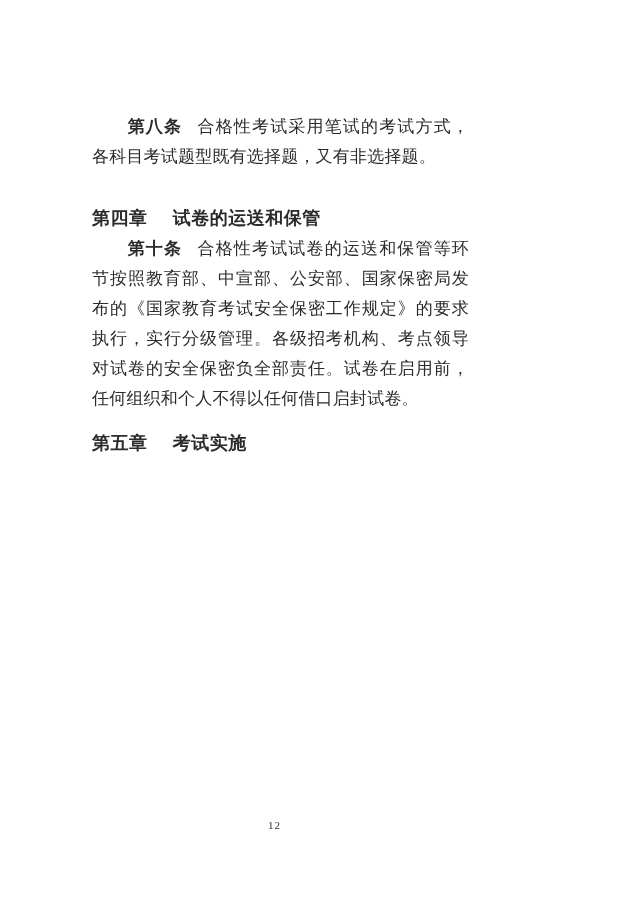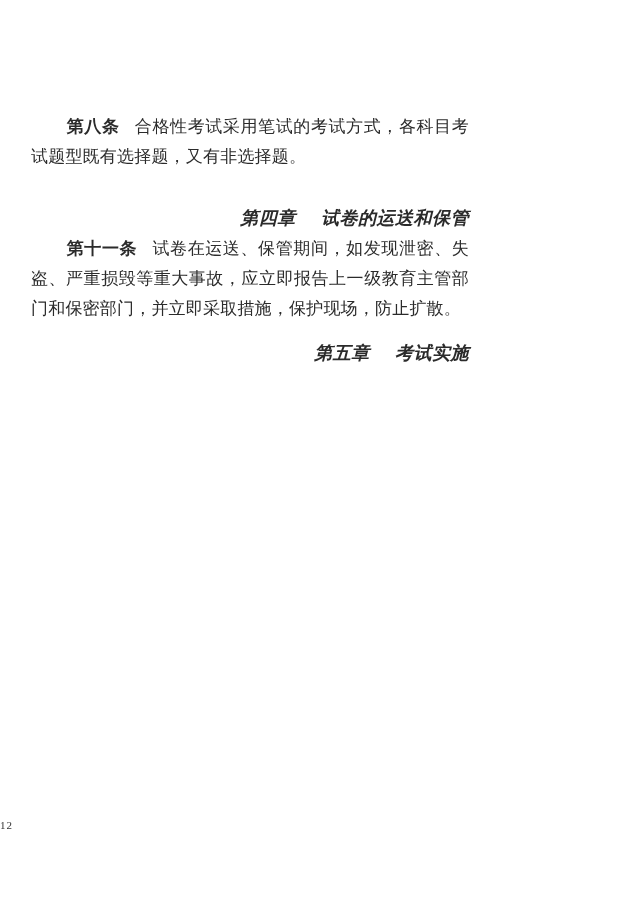--- a/index.html
+++ b/index.html
@@ -11,74 +11,73 @@
     width: 640px;
     height: 905px;
     font-family: "Liberation Serif", "DejaVu Serif", serif;
     color: #2b2b2b;
   }
   .page {
     position: relative;
     width: 549px;
     height: 905px;
     box-sizing: border-box;
-    padding: 112px 80px 0 31px;
+    padding: 112px 80px 0 92px;
     background: #ffffff;
     overflow: hidden;
   }
   .para {
     margin: 0;
     font-size: 17px;
     line-height: 30px;
     text-align: justify;
     text-indent: 2.1em;
     letter-spacing: 0.2px;
   }
   .article-num {
     font-weight: bold;
     margin-right: 0.9em;
   }
   .chapter {
     margin: 31px 0 0 0;
     font-size: 18px;
     line-height: 31px;
     font-weight: bold;
-    text-align: right;
+    text-align: left;
     letter-spacing: 0.5px;
-    font-style: italic;
   }
   .chapter.second {
     margin-top: 14px;
   }
   .ch-title {
     margin-left: 1.4em;
   }
   .pageno {
     position: absolute;
     top: 819px;
     left: 0;
     width: 100%;
-    text-align: left;
+    text-align: center;
     font-size: 11px;
     letter-spacing: 1px;
     color: #333333;
   }
 </style>
 </head>
 <body>
 
 <div class="page">
 
   <p class="para"><b class="article-num">第八条</b><span>合格性考试采用笔试的考试方式，各科目考试题型既有选择题，又有非选择题。</span></p>
 
   <h2 class="chapter"><span class="ch-num">第四章</span><span class="ch-title">试卷的运送和保管</span></h2>
 
 
+  <p class="para"><b class="article-num">第十条</b><span>合格性考试试卷的运送和保管等环节按照教育部、中宣部、公安部、国家保密局发布的《国家教育考试安全保密工作规定》的要求执行，实行分级管理。各级招考机构、考点领导对试卷的安全保密负全部责任。试卷在启用前，任何组织和个人不得以任何借口启封试卷。</span></p>
 
-  <p class="para"><b class="article-num">第十一条</b><span>试卷在运送、保管期间，如发现泄密、失盗、严重损毁等重大事故，应立即报告上一级教育主管部门和保密部门，并立即采取措施，保护现场，防止扩散。</span></p>
 
   <h2 class="chapter second"><span class="ch-num">第五章</span><span class="ch-title">考试实施</span></h2>
 
 
 
   <div class="pageno">12</div>
 
 </div>
 
 </body></html>

